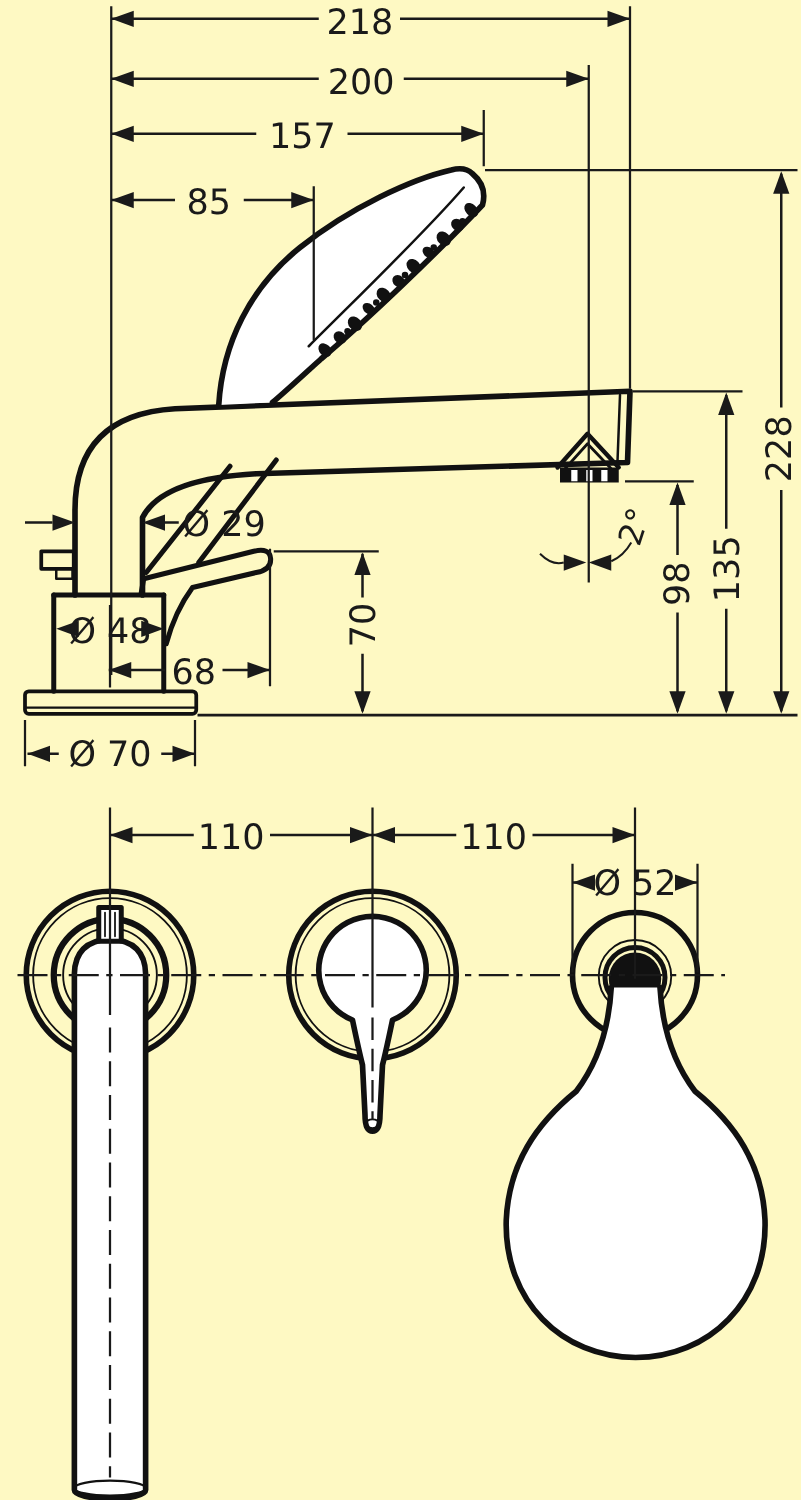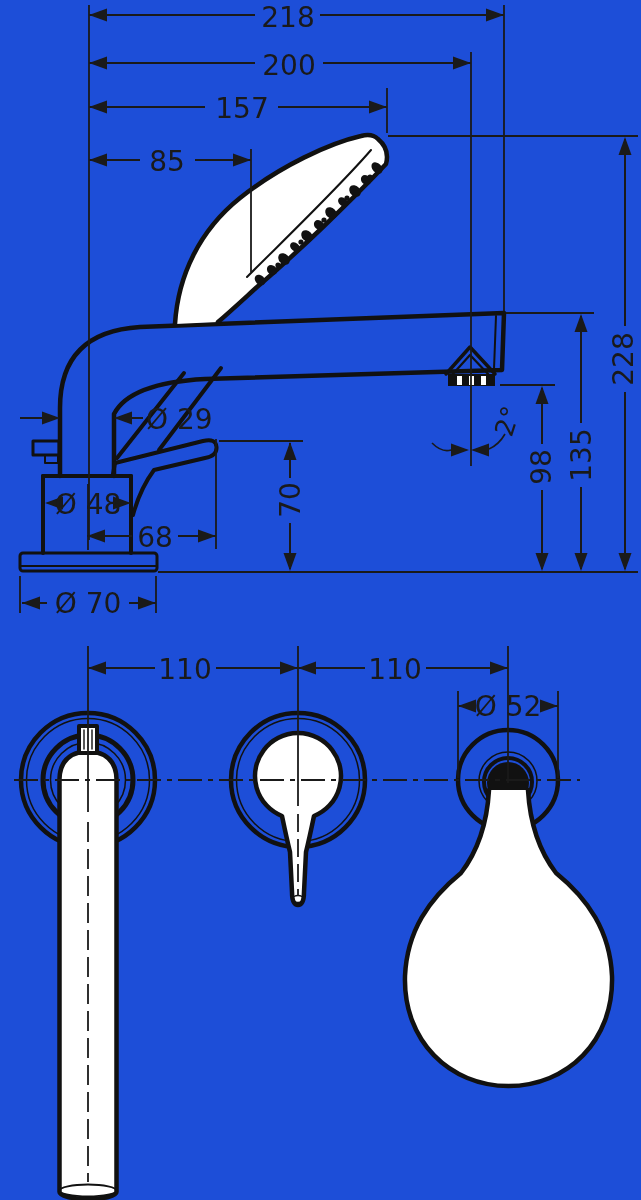--- a/index.html
+++ b/index.html
@@ -1,16 +1,16 @@
 <!DOCTYPE html>
 <html><head>
 <meta charset="utf-8">
 <style>
   html,body{margin:0;padding:0;background:#ffffff;}
-  .stage{position:relative;width:641px;height:1200px;background:#1d4ed8;overflow:hidden;
+  .stage{position:relative;width:641px;height:1200px;background:#fef9c3;overflow:hidden;
          font-family:"DejaVu Sans","Liberation Sans",sans-serif;}
   svg{display:block}
   text{fill:#1a1a1a;font-family:"DejaVu Sans","Liberation Sans",sans-serif;}
   .dimtxt{font-size:28px;}
   .dimtxt-sm{font-size:26px;}
 </style>
 </head>
 <body>
 
 <div class="stage">

